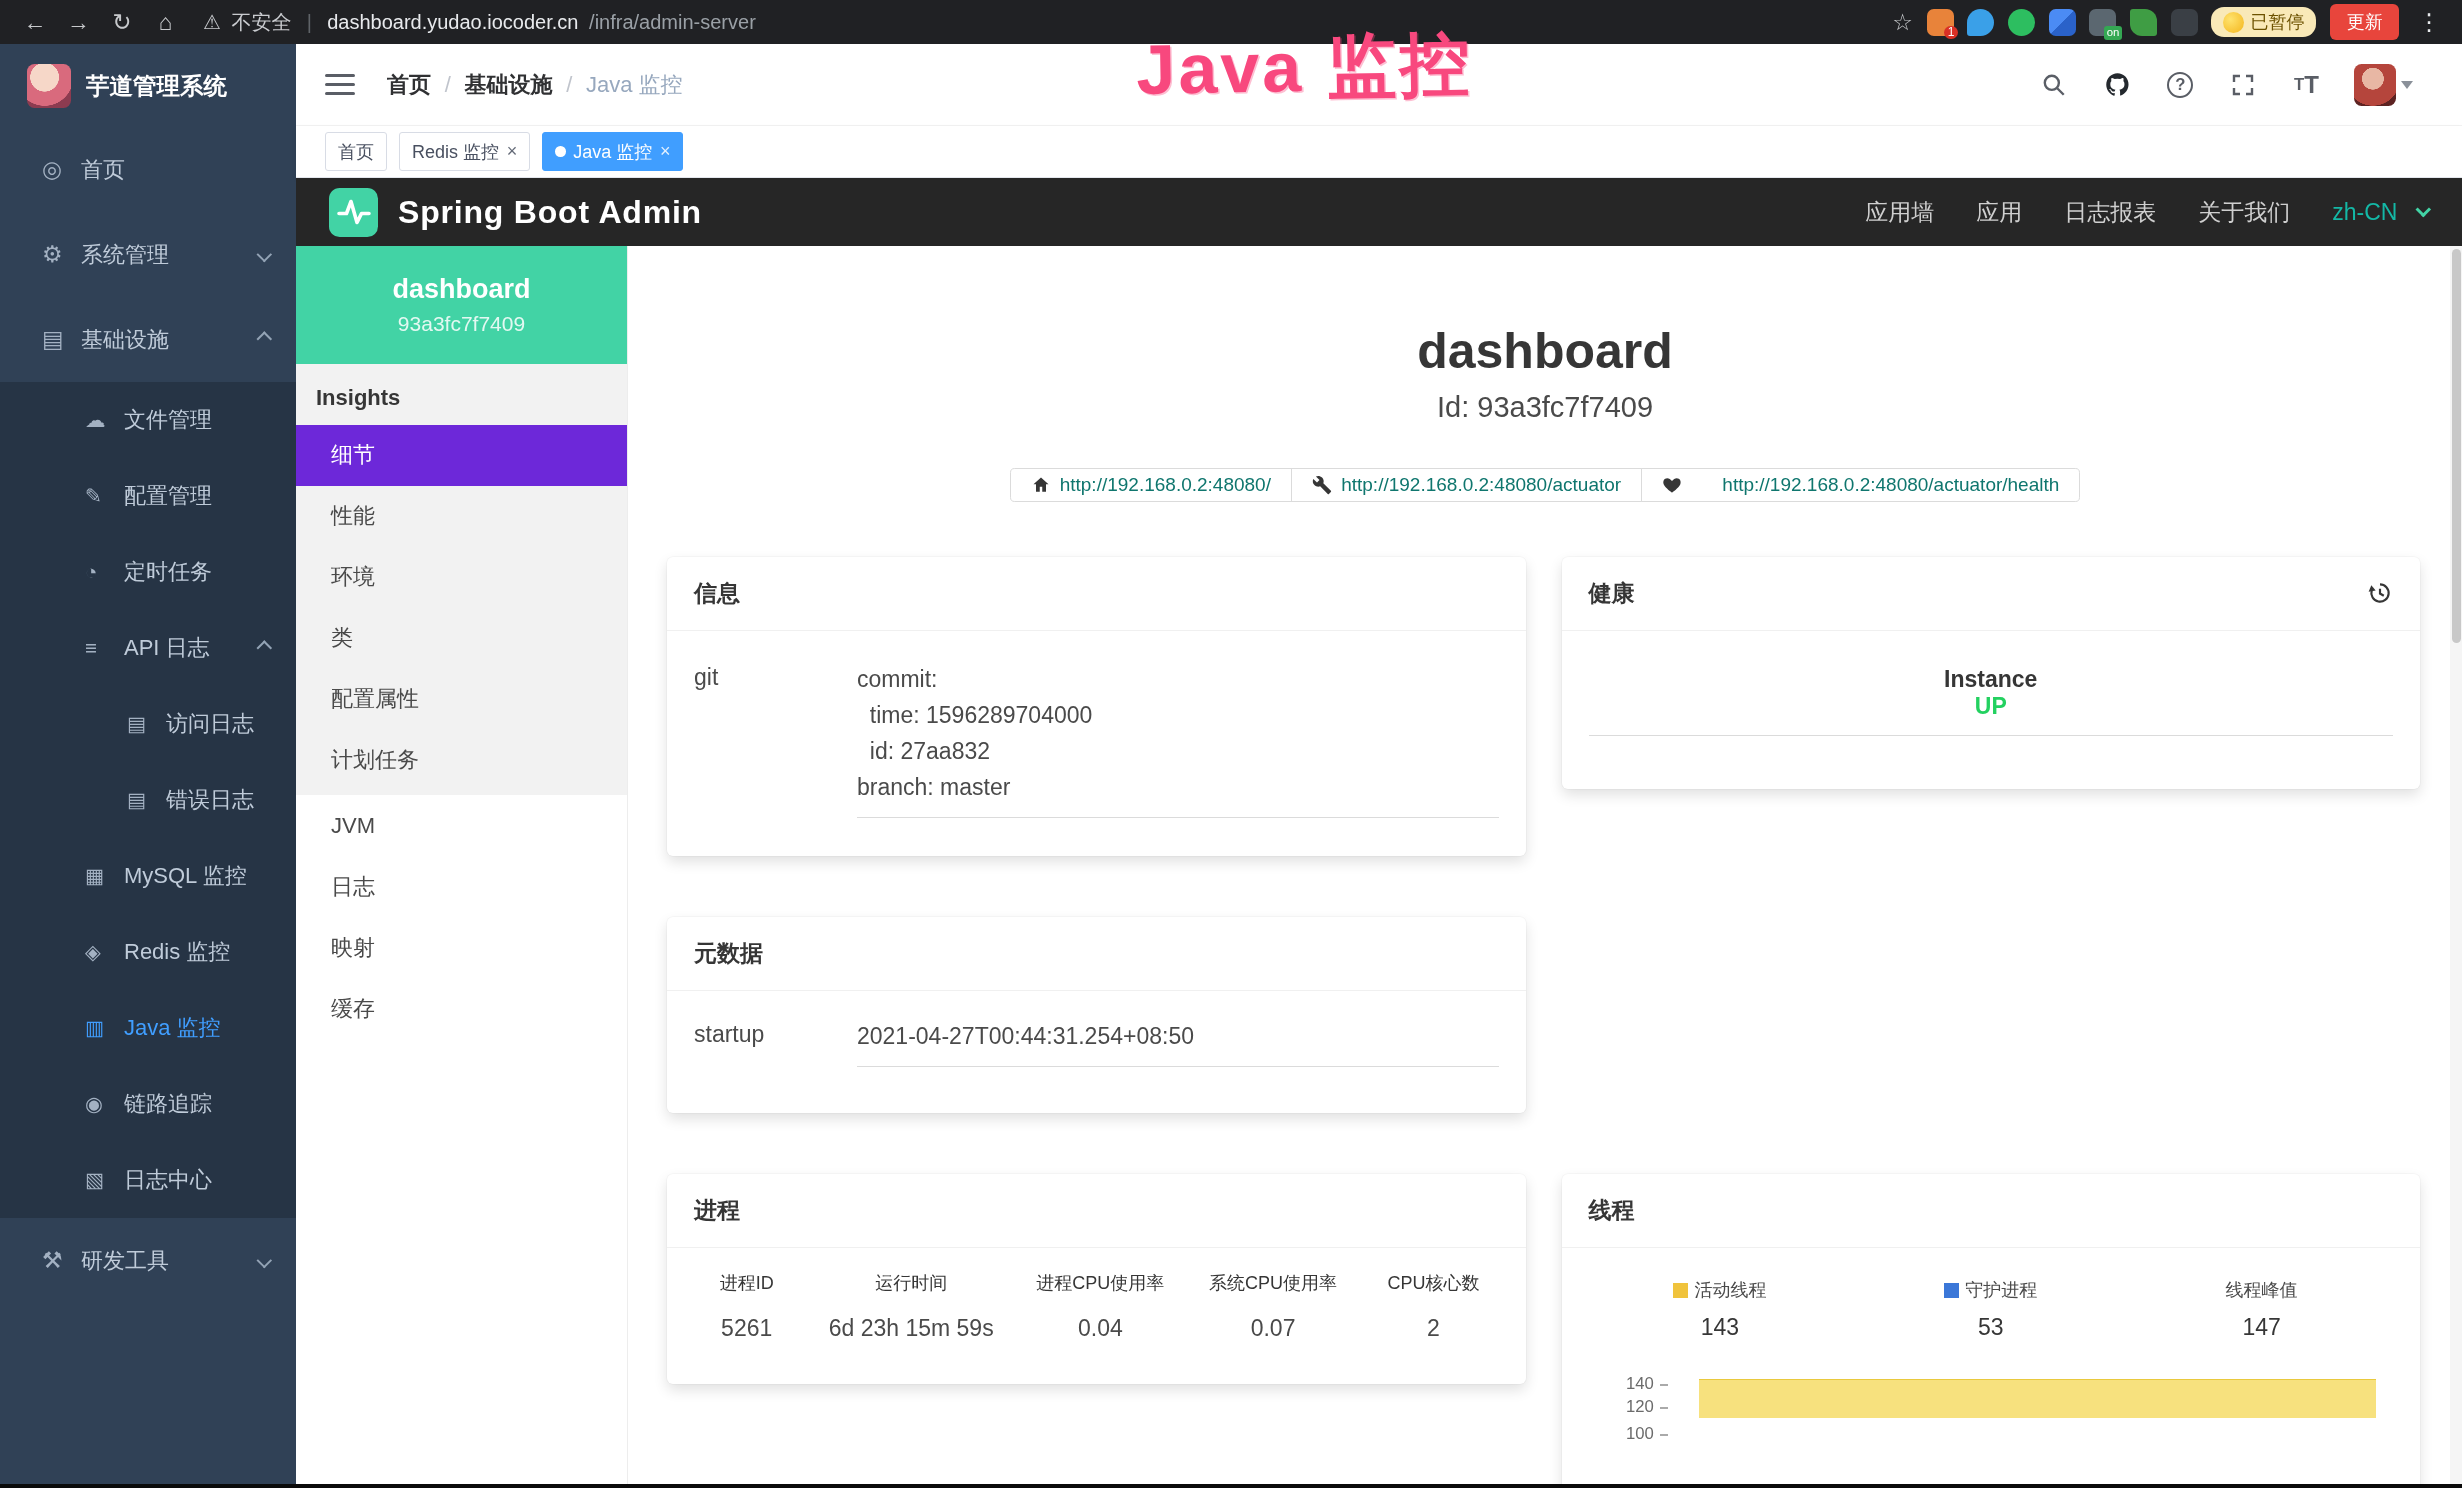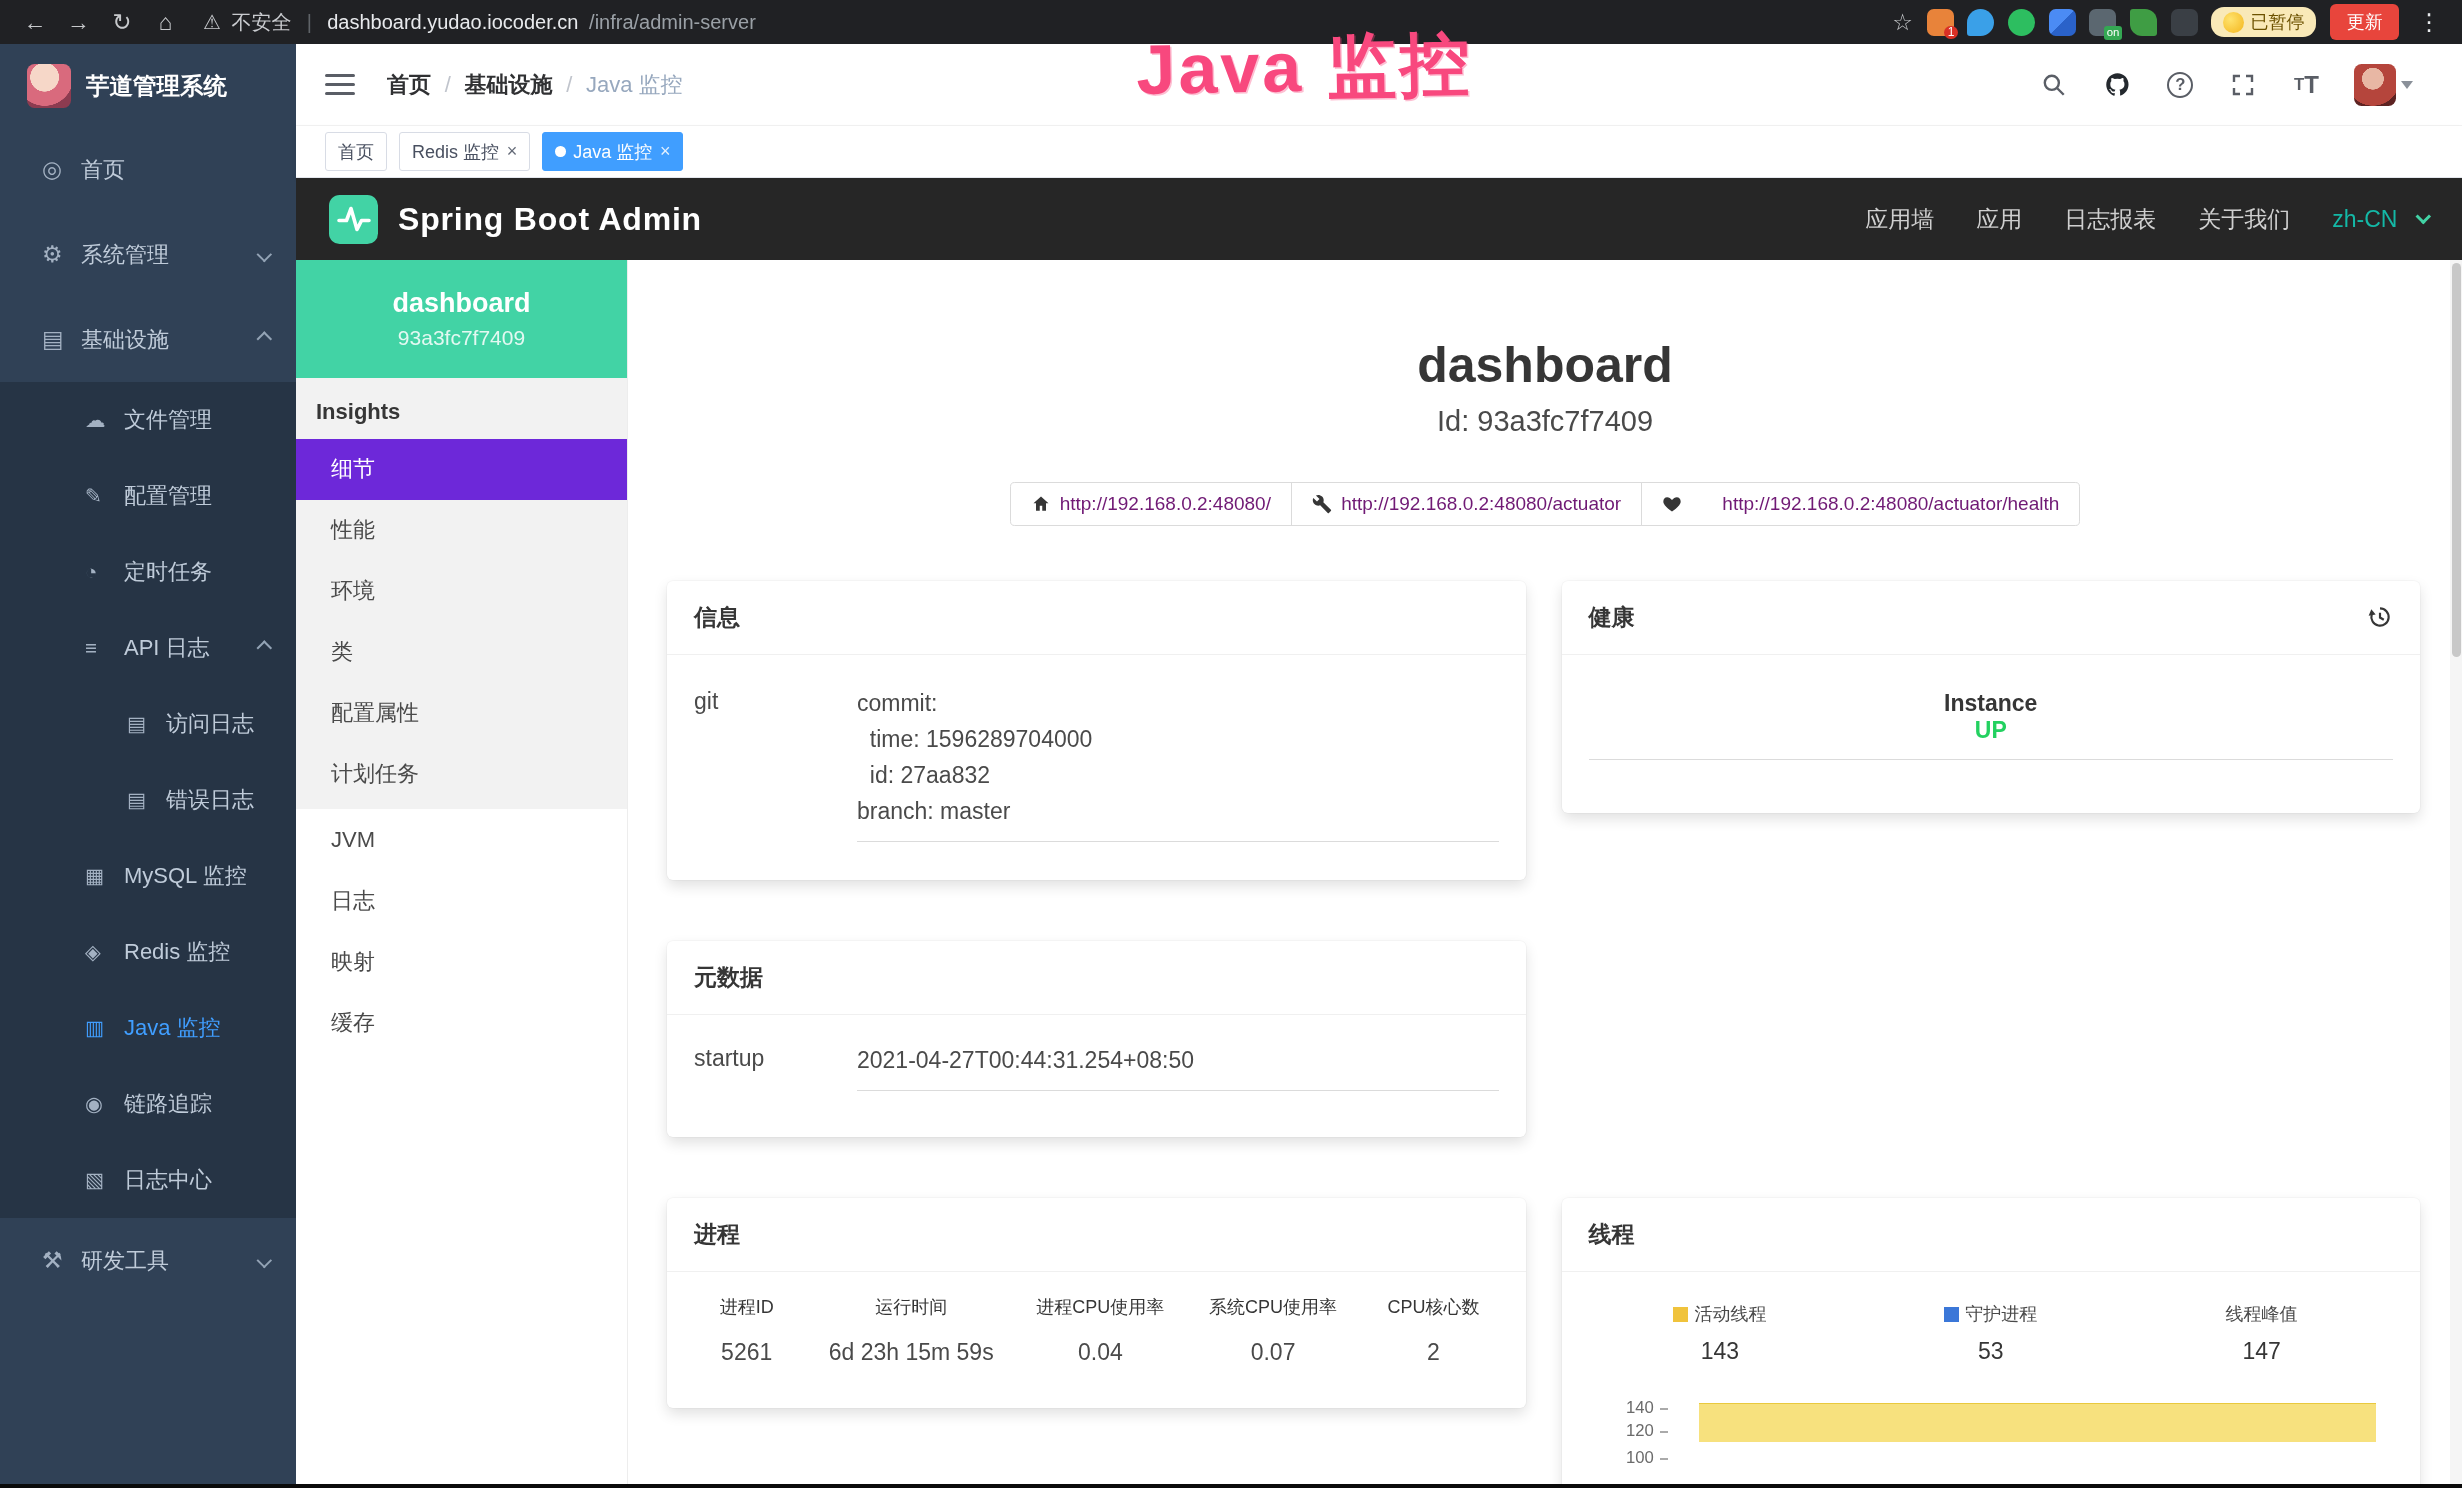--- a/index.html
+++ b/index.html
@@ -64,21 +64,21 @@
   .avatar { width:42px; height:42px; border-radius:7.6px; background:radial-gradient(circle at 45% 35%, #e8b7a4 0 30%, #b5453c 31% 75%, #5d2322 76%); cursor:pointer; }
   .caret-down { width:0; height:0; border-left:6.8px solid transparent; border-right:6.8px solid transparent; border-top:8.3px solid #8a9099; margin-left:4.6px; }
 
   .tab-bar { height:52px; background:#fff; display:flex; align-items:center; padding-left:29px; gap:12px; border-bottom:0.8px solid #e4e7ed; box-shadow:0 1.5px 4.6px rgba(0,0,0,.06); }
   .tag { height:39px; display:flex; align-items:center; padding:0 12px; border:0.8px solid #d8dce5; background:#fff; color:#495060; font-size:18px; border-radius:3px; cursor:pointer; gap:7.6px; }
   .tag.active { background:#409eff; border-color:#409eff; color:#fff; }
   .tag .dot { width:10.6px; height:10.6px; border-radius:50%; background:#fff; }
   .tag .x { font-size:18px; opacity:.85; }
 
   
-  .sba-header { height:82px; background:#262626; display:flex; align-items:center; padding:14px 33px; }
+  .sba-header { height:68px; background:#262626; display:flex; align-items:center; padding:14px 33px; }
   .sba-logo { width:49px; height:49px; border-radius:10.6px; background:#42d3a5; display:flex; align-items:center; justify-content:center; margin-right:20px; flex:0 0 auto; }
   .sba-brand { color:#fff; font-size:32px; font-weight:bold; letter-spacing:0.8px; }
   .sba-nav { margin-left:auto; display:flex; align-items:center; gap:42px; }
   .sba-nav .nav-link { color:#cfcfcf; font-size:23px; cursor:pointer; }
   .sba-locale { color:#14b8a6; font-size:23px; display:flex; align-items:center; gap:21px; cursor:pointer; }
   .chev-green { width:10.6px; height:10.6px; border-right:3px solid #42d3a5; border-bottom:3px solid #42d3a5; transform:rotate(45deg); margin-top:-4.6px; }
 
   .sba-body { flex:1; display:flex; min-height:0; position:relative; }
   .sba-side { width:332px; background:#fff; border-right:0.8px solid #ededed; flex:0 0 auto; }
   .inst-block { height:118px; background:#42d3a5; color:#fff; display:flex; flex-direction:column; align-items:center; justify-content:center; gap:7.6px; cursor:pointer; }
@@ -86,21 +86,21 @@
   .inst-id { font-size:21px; opacity:.85; }
   .side-section { background:#f2f2f2; padding-bottom:4.6px; }
   .section-label { padding:21px 0 13.7px 20px; font-size:22px; font-weight:bold; color:#363636; }
   .side-item { height:61px; display:flex; align-items:center; padding-left:35px; font-size:22px; color:#4a4a4a; cursor:pointer; }
   .side-item.active { background:#6d28d9; color:#fff; }
 
   .sba-content { flex:1; background:#fff; position:relative; overflow:hidden; padding-top:76px; }
   .page-title { text-align:center; font-size:50px; font-weight:bold; color:#363636; }
   .page-subtitle { text-align:center; font-size:29px; color:#4a4a4a; margin-top:10.6px; }
   .links-row { display:flex; justify-content:center; margin-top:44px; }
-  .lbtn { height:44px; display:flex; align-items:center; gap:9px; border:0.8px solid #dbdbdb; background:#fff; padding:0 20px; font-size:19px; color:#701a75; cursor:pointer; }
+  .lbtn { height:34px; display:flex; align-items:center; gap:9px; border:0.8px solid #dbdbdb; background:#fff; padding:0 20px; font-size:19px; color:#0f766e; cursor:pointer; }
   .lbtn + .lbtn { margin-left:-0.8px; }
   .lbtn:first-child { border-radius:4.6px 0 0 4.6px; }
   .lbtn:last-child { border-radius:0 4.6px 4.6px 0;gap:40px; }
   .lbtn .licon { display:flex; align-items:center; }
 
   .cards { margin:55px 42px 0 39px; display:grid; grid-template-columns:1fr 1fr; column-gap:36px; row-gap:61px; align-items:start; }
   .card { background:#fff; border-radius:6px; box-shadow:0 6px 13.7px rgba(10,10,10,.12), 0 0 0 0.8px rgba(10,10,10,.03); }
   .card-head { display:flex; align-items:center; justify-content:space-between; padding:21px 27px; border-bottom:1.5px solid #f0f0f0; }
   .card-title { font-size:23px; font-weight:bold; color:#363636; }
   .kv-row { display:flex; }

